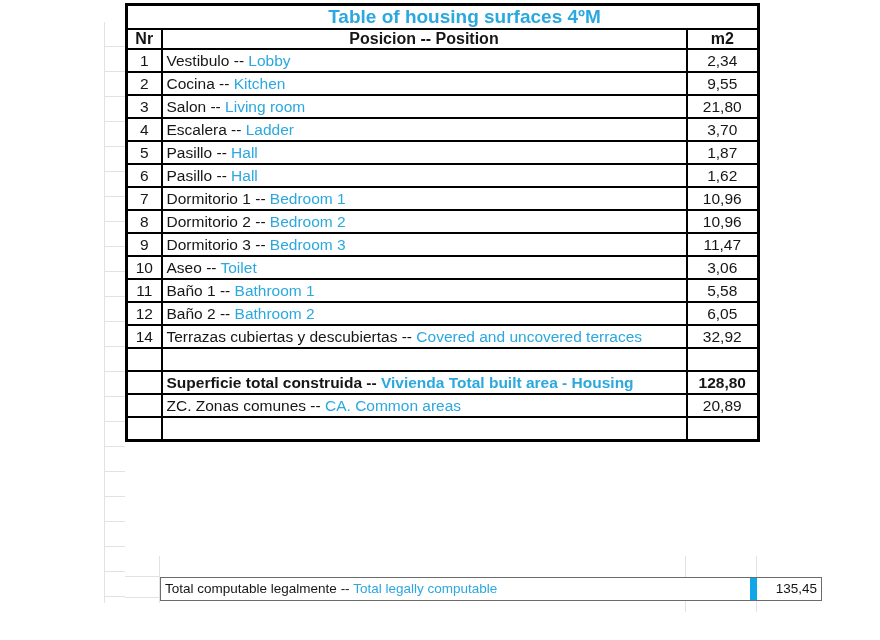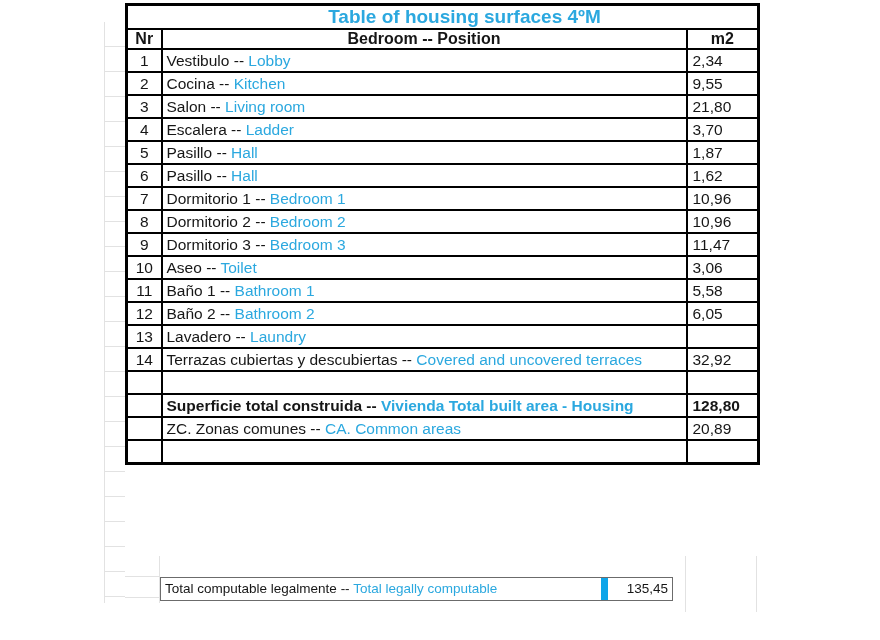--- a/index.html
+++ b/index.html
@@ -27,27 +27,27 @@
     border-collapse:collapse;border:3px solid var(--border);background:#fff;}
   table.main td,table.main th{border:2px solid var(--border);overflow:hidden;white-space:nowrap;}
 
   .title-cell{height:20px;border-bottom:3px solid var(--border);text-align:center;
     font-weight:bold;font-size:19px;color:var(--accent);padding-left:44px;}
   th{height:19px;font-weight:bold;font-size:16px;color:var(--text);text-align:center;}
 
   td{height:23px;font-size:15.5px;color:var(--text);}
   td.nr{text-align:center;}
   td.pos{text-align:left;padding:0 4px;border-radius:11px;}
-  td.m2{text-align:left;padding:0 5px;}
+  td.m2{text-align:center;padding:0 5px;}
   td.bold{font-weight:bold;}
   span.es{color:var(--text);}
   span.en{color:var(--accent);}
   td.ghost{border:0;border-bottom:1px solid var(--faint);}
 
-  .footer-box{position:absolute;left:160px;top:577px;width:513px;height:24px;
+  .footer-box{position:absolute;left:160px;top:577px;width:662px;height:24px;
     border:1px solid #6b6b6b;display:flex;background:#fff;font-size:13.5px;color:var(--text);}
   .footer-pos{flex:1;line-height:22px;padding:0 4px;white-space:nowrap;overflow:hidden;}
   .footer-m2{width:71px;border-left:7px solid #0ea5e9;line-height:22px;text-align:right;padding:0 4px;}
 </style>
 </head>
 <body>
 
 <div class="page">
 
   <div class="grid-margin"></div>
@@ -60,21 +60,21 @@
         <col style="width:35px">
         <col style="width:525px">
         <col style="width:72px">
       </colgroup>
     <thead>
       <tr>
         <td colspan="3" class="title-cell">Table of housing surfaces 4ºM</td>
       </tr>
       <tr>
         <th>Nr</th>
-        <th>Bedroom -- Position</th>
+        <th>Posicion -- Position</th>
         <th>m2</th>
       </tr>
     </thead>
     <tbody id="rows-body">
         <tr>
           <td class="nr">1</td>
           <td class="pos"><span class="es">Vestibulo -- </span><span class="en">Lobby</span></td>
           <td class="m2">2,34</td>
         </tr>
         <tr>
@@ -126,25 +126,20 @@
           <td class="nr">11</td>
           <td class="pos"><span class="es">Baño 1 -- </span><span class="en">Bathroom 1</span></td>
           <td class="m2">5,58</td>
         </tr>
         <tr>
           <td class="nr">12</td>
           <td class="pos"><span class="es">Baño 2 -- </span><span class="en">Bathroom 2</span></td>
           <td class="m2">6,05</td>
         </tr>
         <tr>
-          <td class="nr">13</td>
-          <td class="pos"><span class="es">Lavadero -- </span><span class="en">Laundry</span></td>
-          <td class="m2"></td>
-        </tr>
-        <tr>
           <td class="nr">14</td>
           <td class="pos"><span class="es">Terrazas cubiertas y descubiertas -- </span><span class="en">Covered and uncovered terraces</span></td>
           <td class="m2">32,92</td>
         </tr>
         <tr>
           <td class="nr ghost"></td>
           <td class="pos"></td>
           <td class="m2"></td>
         </tr>
         <tr>

